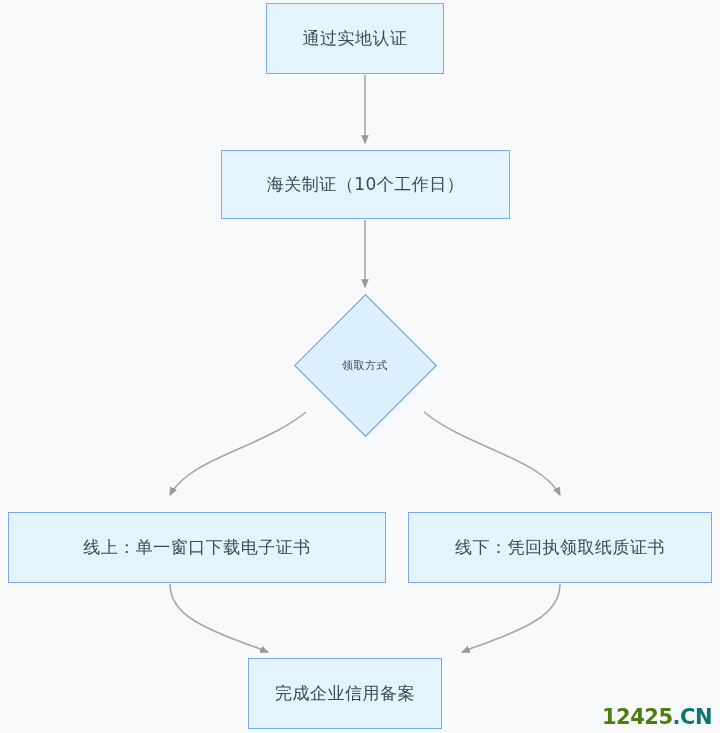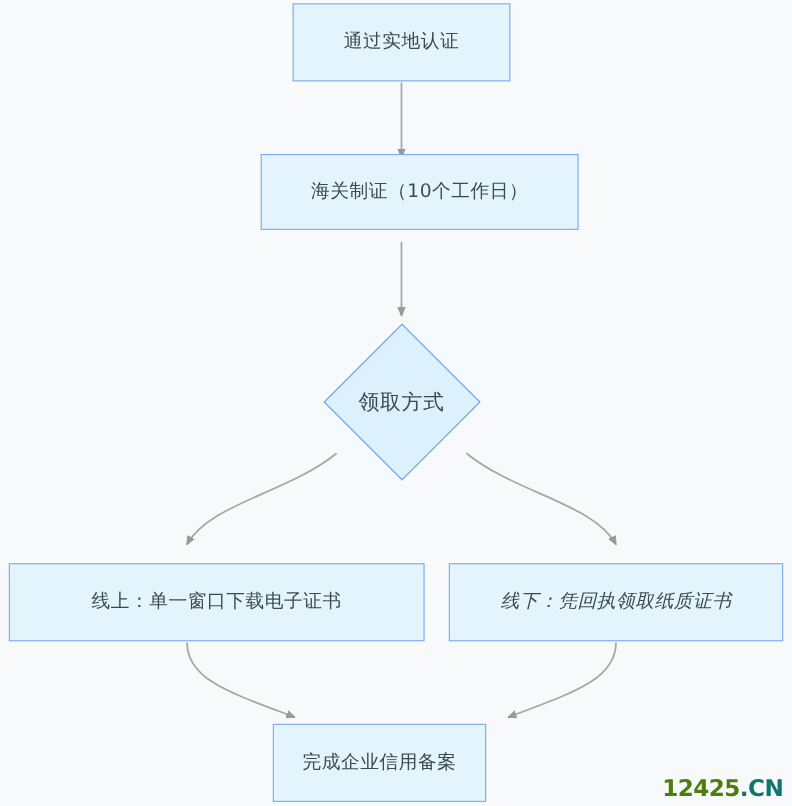--- a/index.html
+++ b/index.html
@@ -71,29 +71,29 @@
     margin-top: -50.5px;
     background: #ddf1fc;
     border: 1px solid #5e9cf5;
     transform: rotate(45deg);
     box-sizing: border-box;
   }
   .diamond-label {
     position: relative;
     z-index: 2;
     color: #3b4a52;
-    font-size: 19px;
+    font-size: 11px;
     letter-spacing: 0.5px;
     white-space: nowrap;
   }
-  #node-pass-field-cert { left: 266px; top: 3px; width: 198px; height: 71px; }
-  #node-customs-issue  { left: 221px; top: 140px; width: 289px; height: 69px; margin-left: 16px; }
+  #node-pass-field-cert { left: 266px; top: 3px; width: 178px; height: 71px; }
+  #node-customs-issue  { left: 221px; top: 150px; width: 289px; height: 69px; }
   #node-collect-method { left: 295px; top: 293px; }
   #node-online-cert    { left: 8px;   top: 512px; width: 378px; height: 71px; }
-  #node-offline-cert   { left: 408px; top: 512px; width: 304px; height: 71px; font-style: italic; }
+  #node-offline-cert   { left: 408px; top: 512px; width: 304px; height: 71px; }
   #node-finish-record  { left: 248px; top: 658px; width: 194px; height: 71px; }
 
   #watermark {
     position: absolute;
     right: 8px;
     bottom: 5px;
     font-family: "DejaVu Sans", "Liberation Sans", sans-serif;
     font-size: 21px;
     font-weight: bold;
     letter-spacing: -0.5px;

